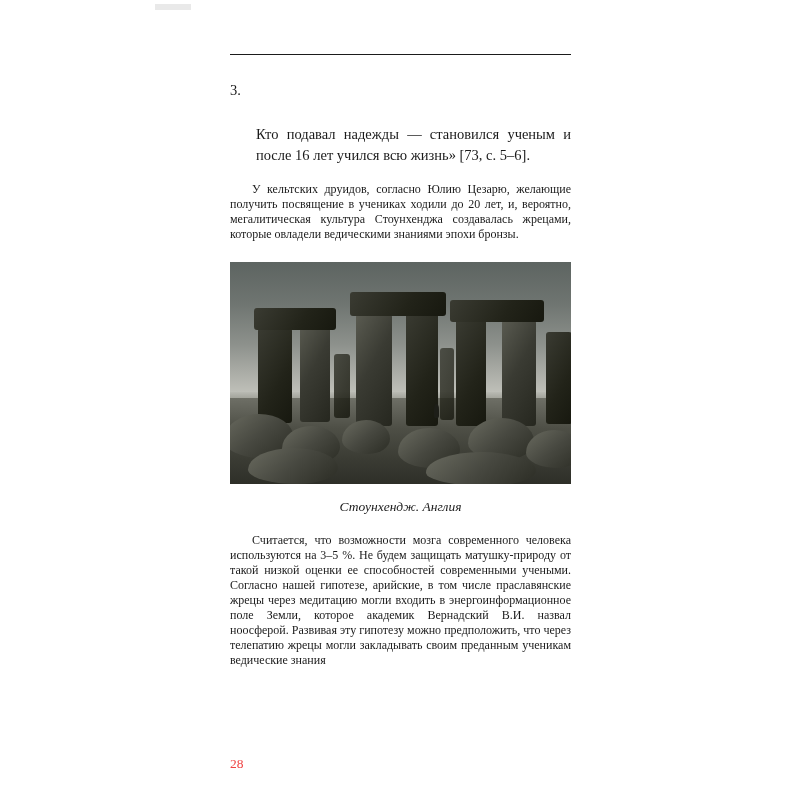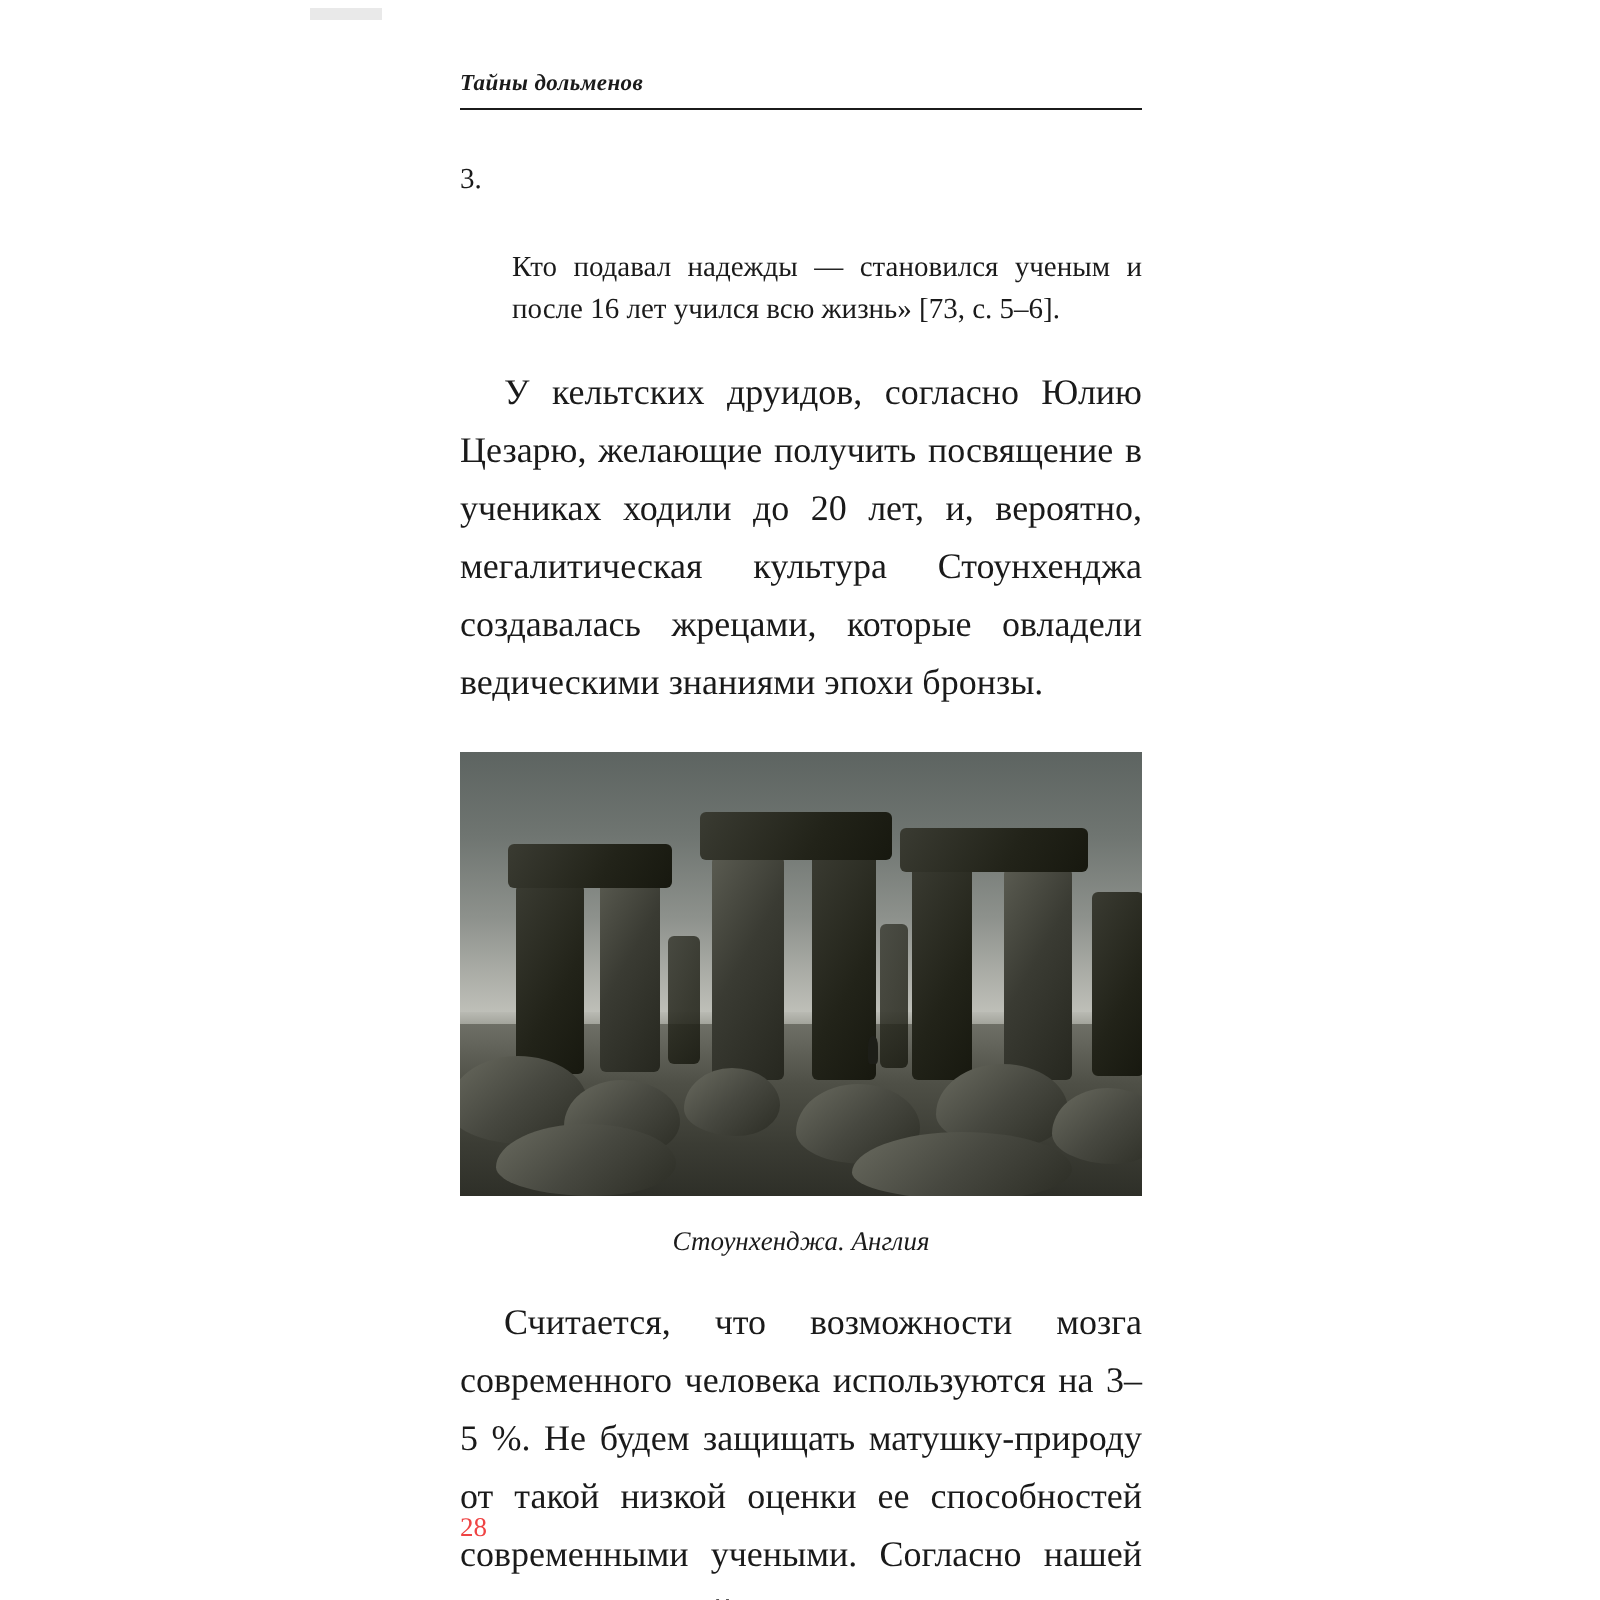--- a/index.html
+++ b/index.html
@@ -74,22 +74,22 @@
     flex: 1 1 auto;
     font-size: 14.5px;
     line-height: 21px;
     text-align: justify;
     text-justify: inter-word;
     margin-top: 44px;
   }
 
   p.para {
     margin: 0;
-    font-size: 18px;
-    line-height: 29px;
+    font-size: 12px;
+    line-height: 15px;
     text-align: justify;
     text-justify: inter-word;
     text-indent: 22px;
     hyphens: manual;
   }
   p.para.gap-top {
     margin-top: 16px;
   }
 
   
@@ -177,21 +177,20 @@
   }
 </style>
 </head>
 <body>
 
 <div class="page">
   <div class="page-inner">
 
     <div class="scan-mark"></div>
 
-    <div class="running-head">Тайны дольменов</div>
     <div class="head-rule"></div>
 
     <div class="column">
 
       <div class="numbered-item">
         <div class="num">3.</div>
         <div class="body">Кто подавал надежды — становился ученым и после 16 лет учился всю жизнь» [73, с. 5–6].</div>
       </div>
 
       <p class="para gap-top">У кельтских друидов, согласно Юлию Цезарю, желающие получить посвящение в учениках ходили до 20 лет, и, вероятно, мегалитическая культура Стоунхенджа создавалась жрецами, которые овладели ведическими знаниями эпохи бронзы.</p>
@@ -223,21 +222,21 @@
 
           <div class="boulder" style="left:-6px; top:152px; width:70px; height:44px;"></div>
           <div class="boulder" style="left:52px; top:164px; width:58px; height:38px;"></div>
           <div class="boulder" style="left:112px; top:158px; width:48px; height:34px;"></div>
           <div class="boulder" style="left:168px; top:166px; width:62px; height:40px;"></div>
           <div class="boulder" style="left:238px; top:156px; width:66px; height:42px;"></div>
           <div class="boulder" style="left:296px; top:168px; width:56px; height:38px;"></div>
           <div class="boulder" style="left:18px; top:186px; width:90px; height:36px;"></div>
           <div class="boulder" style="left:196px; top:190px; width:110px; height:34px;"></div>
         </div>
-        <div class="fig-caption">Стоунхенджа. Англия</div>
+        <div class="fig-caption">Стоунхендж. Англия</div>
       </div>
 
       <p class="para gap-top">Считается, что возможности мозга современного человека используются на 3–5 %. Не будем защищать матушку-природу от такой низкой оценки ее способностей современными учеными. Согласно нашей гипотезе, арийские, в том числе праславянские жрецы через медитацию могли входить в энергоинформационное поле Земли, которое академик Вернадский В.И. назвал ноосферой. Развивая эту гипотезу можно предположить, что через телепатию жрецы могли закладывать своим преданным ученикам ведические знания</p>
 
     </div>
 
     <div class="folio">28</div>
 
   </div>
 </div>

